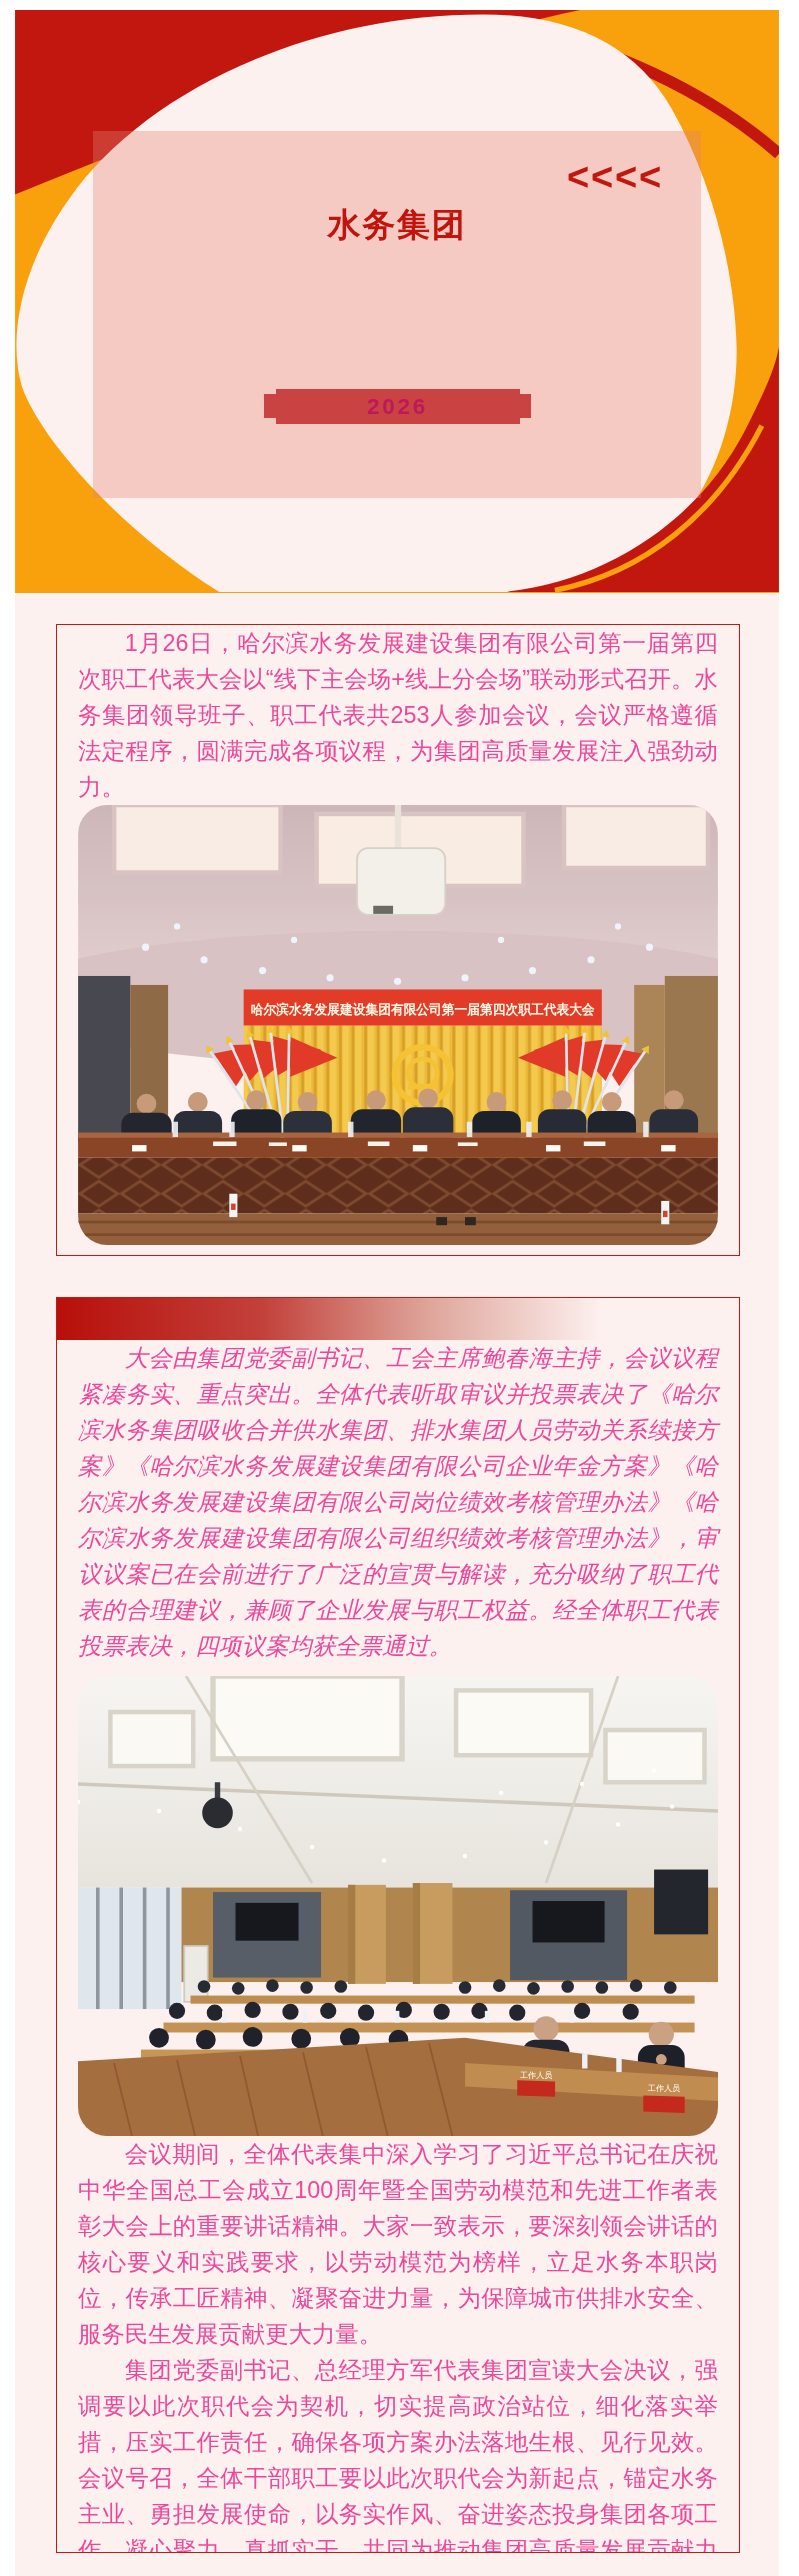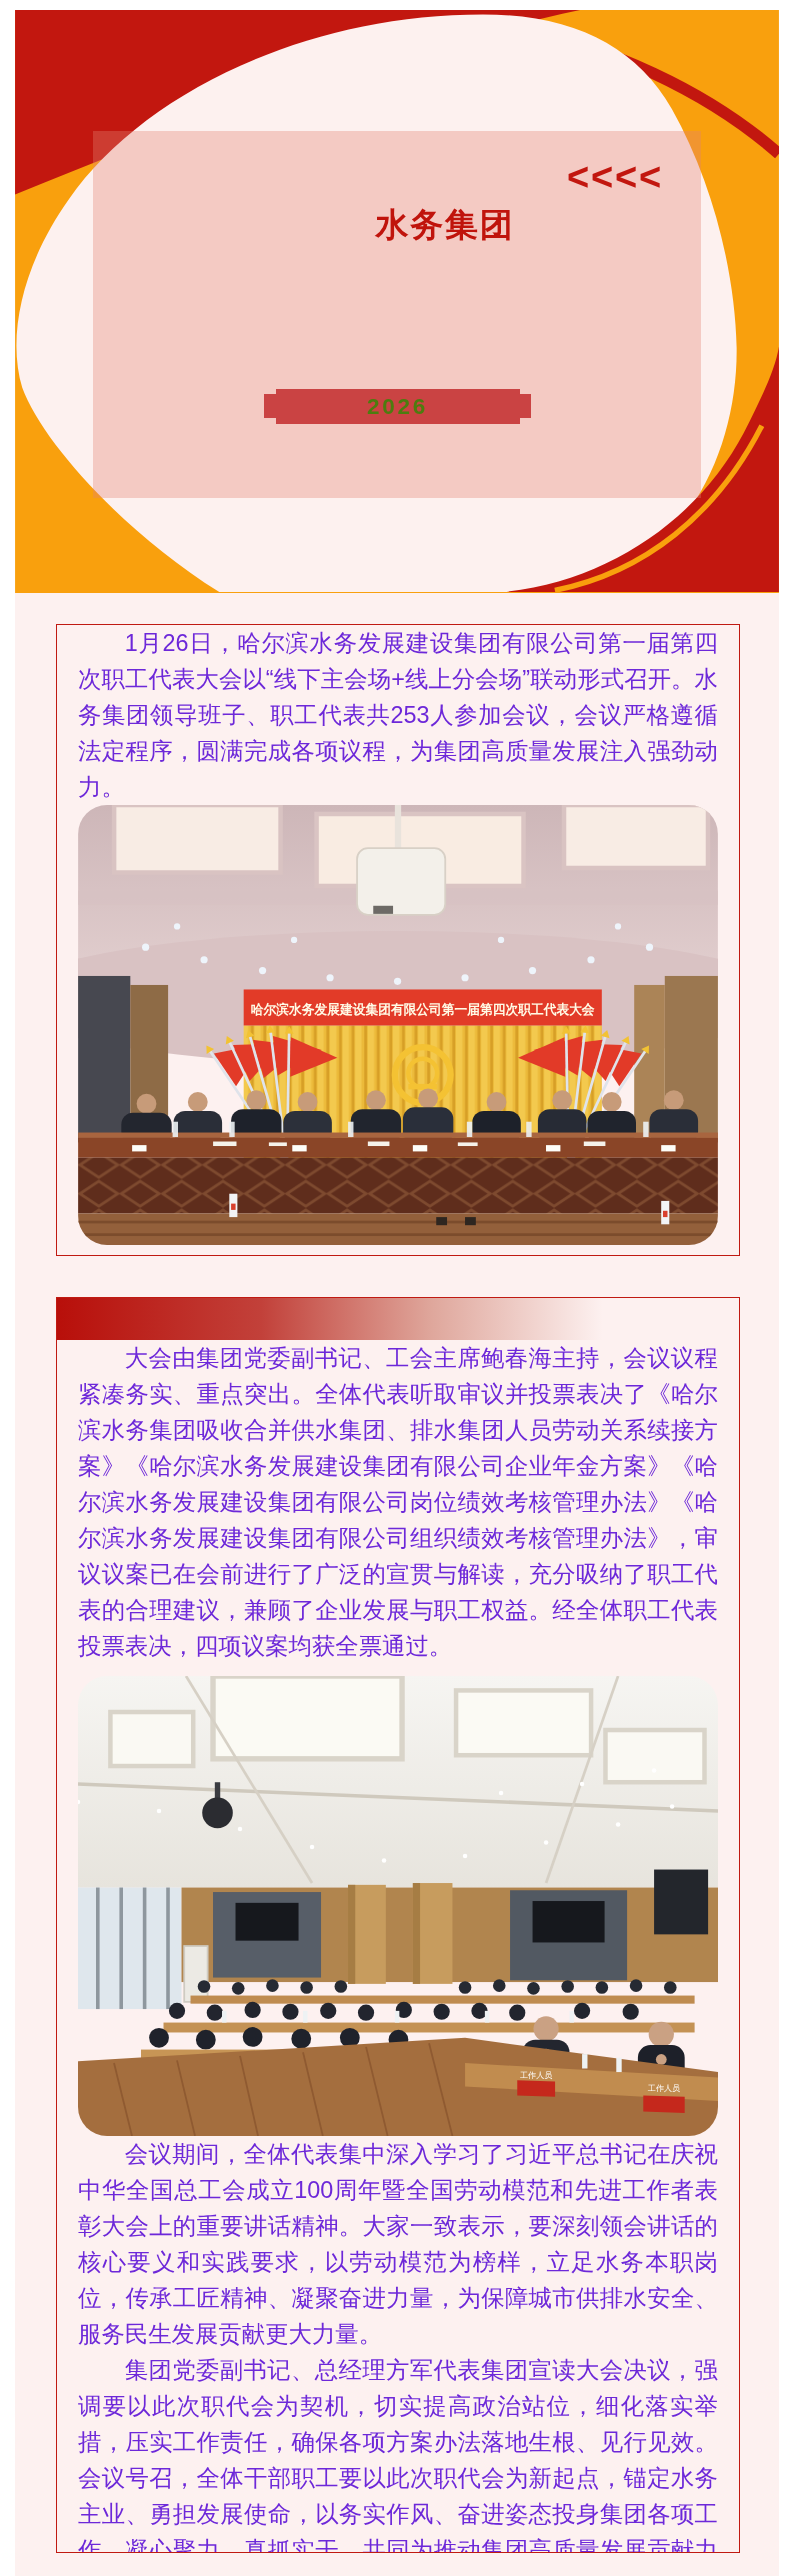--- a/index.html
+++ b/index.html
@@ -9,35 +9,35 @@
     font-family:"Liberation Sans","DejaVu Sans",sans-serif;
   }
   .pink-col{position:absolute;left:15.3px;top:10px;width:764px;height:2566px;background:#fdf1f0;}
   
   .banner{position:absolute;left:15.3px;top:10px;width:764px;height:583px;}
   .banner svg{display:block;}
   .panel{position:absolute;left:93px;top:131px;width:608px;height:367px;background:rgba(225,130,115,0.35);}
   .chevrons{position:absolute;left:567px;top:158px;width:135px;
     font-size:38px;font-weight:bold;color:#c2170f;letter-spacing:1.8px;line-height:38px;}
   .main-title{position:absolute;left:93px;top:203px;width:608px;text-align:center;
-    color:#c0140c;font-size:33px;font-weight:bold;line-height:43px;letter-spacing:1.8px;margin-left:48px;}
+    color:#c0140c;font-size:33px;font-weight:bold;line-height:43px;letter-spacing:1.8px;}
   .badge{position:absolute;left:264px;top:389px;width:267px;height:35px;text-align:center;}
   .badge::before{content:"";position:absolute;left:0;top:5.4px;width:267px;height:24px;background:#ca4343;}
   .badge::after{content:"";position:absolute;left:11.7px;top:0;width:244px;height:35px;background:#ca4343;}
-  .badge span{position:relative;z-index:2;color:#4d7c0f;font-weight:bold;font-size:22.5px;line-height:35px;letter-spacing:2.7px;}
+  .badge span{position:relative;z-index:2;color:#be185d;font-weight:bold;font-size:22.5px;line-height:35px;letter-spacing:2.7px;}
   
   .card{position:absolute;left:56px;width:684px;box-sizing:border-box;border:1.8px solid #c01a12;
         padding:0 21px;overflow:hidden;background:transparent;}
   .card1{top:624px;height:632px;}
   .card2{top:1297px;height:1256px;}
-  .card p{margin:0;font-size:23.4px;line-height:36px;color:#6d28d9;text-align:justify;text-indent:2em;}
+  .card p{margin:0;font-size:23.4px;line-height:36px;color:#ec4899;text-align:justify;text-indent:2em;}
   .p1{margin-top:22.5px;}
   .grad-bar{height:42px;margin:0 -21px 0 -21px;
     background:linear-gradient(to right,#b80f0a 0%,#c2413a 30%,#dfa79c 55%,rgba(253,241,240,0) 80%);}
-  .p2{margin-top:28px;}
+  .p2{margin-top:28px;font-style:italic;}
   .p3{margin-top:0.9px;}
   .photo{display:block;margin:0 auto;overflow:hidden;border-radius:29px;}
   .photo1{margin-top:0;}
   .photo2{margin-top:11.7px;}
   .photo svg{display:block;}
 </style>
 </head>
 <body>
 
 <div class="pink-col"></div>

